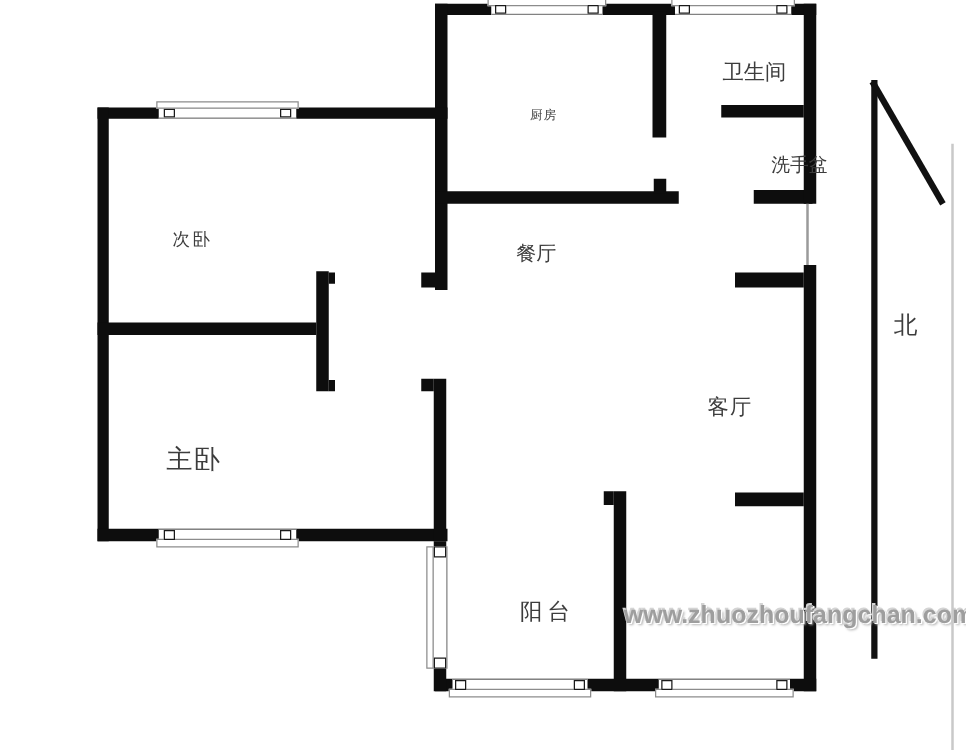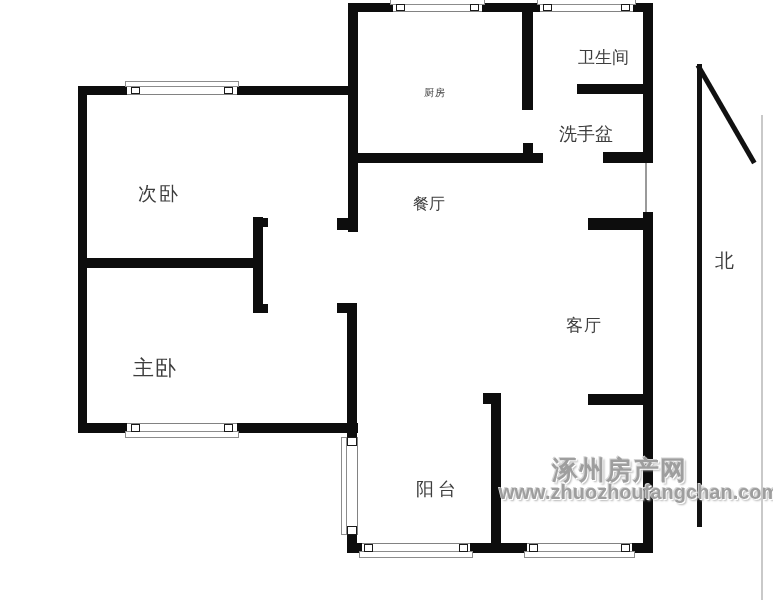--- a/index.html
+++ b/index.html
@@ -87,27 +87,26 @@
   <div class="winv" style="left:346px;top:437px;width:12px;height:98px">
     <i class="fr" style="left:-6px;width:6px;top:0;height:98px"></i>
     <i class="sqv" style="top:0"></i>
     <i class="sqv" style="bottom:0"></i>
   </div>
 
   <div class="compass-line" style="left:697px;top:64px;width:5px;height:463px"></div>
   <div class="compass-diag" style="left:700px;top:64px;width:113px;height:5px"></div>
   <div class="lbl" style="left:715px;top:251px;font-size:19px">北</div>
 
-  <div class="lbl" style="left:138px;top:184px;font-size:19px;letter-spacing:2px">次卧</div>
+  <div class="lbl" style="left:138px;top:184px;font-size:14px;letter-spacing:2px">次卧</div>
   <div class="lbl" style="left:424px;top:87px;font-size:10px;letter-spacing:1px">厨房</div>
   <div class="lbl" style="left:578px;top:49px;font-size:17px">卫生间</div>
-  <div class="lbl" style="left:559px;top:125px;font-size:18px">洗手盆</div>
+  <div class="lbl" style="left:617px;top:125px;font-size:15px">洗手盆</div>
   <div class="lbl" style="left:413px;top:195px;font-size:16px">餐厅</div>
   <div class="lbl" style="left:133px;top:356px;font-size:21px;letter-spacing:1px">主卧</div>
   <div class="lbl" style="left:566px;top:317px;font-size:17px;letter-spacing:1px">客厅</div>
   <div class="lbl" style="left:416px;top:480px;font-size:18px;letter-spacing:4px">阳台</div>
 
-  <div class="wm" style="left:552px;top:453px;font-size:26px;letter-spacing:1px">涿州房产网</div>
   <div class="wm" style="left:499px;top:481px;font-size:20px">www.zhuozhoufangchan.com</div>
 
   <div class="edge" style="left:761px;top:115px;width:2px;height:485px"></div>
 
 </div>
 
 </body></html>

